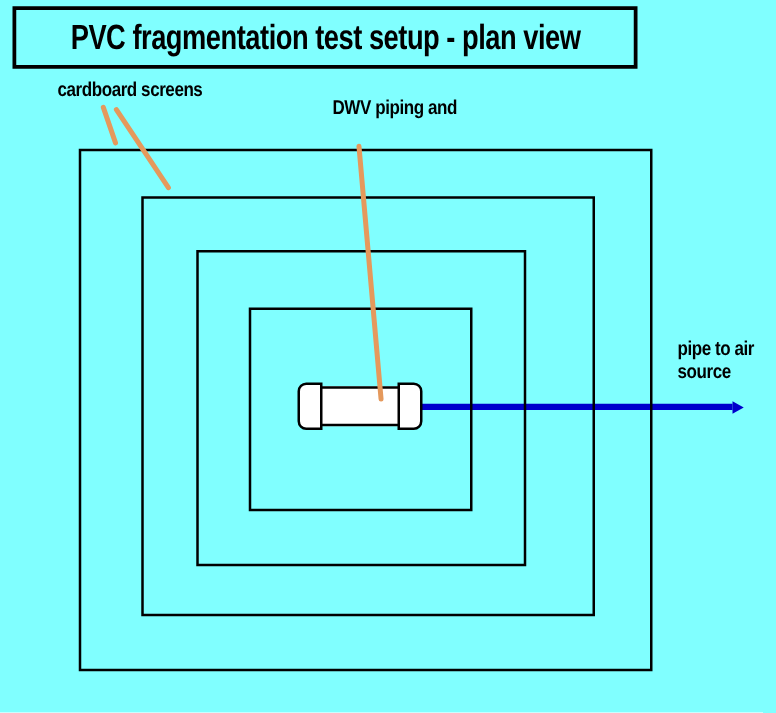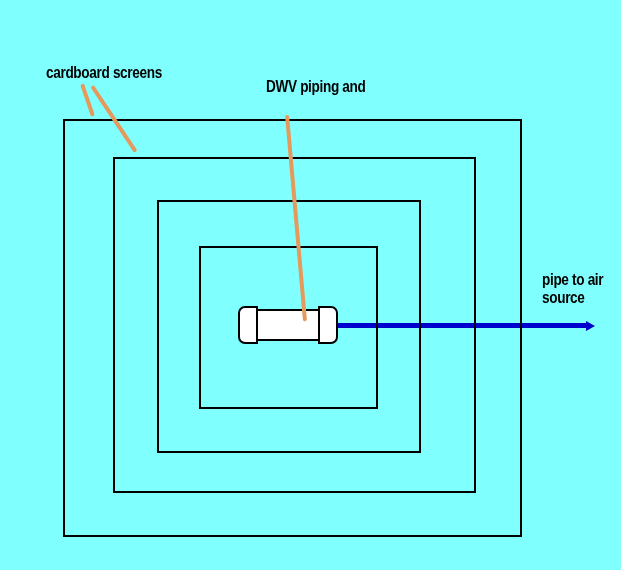--- a/index.html
+++ b/index.html
@@ -103,20 +103,23 @@
     border-radius: 2px;
     transform-origin: 0 50%;
     z-index: 20;
   }
 </style>
 </head>
 <body>
 
 <div class="canvas">
 
+  <div class="title-box">
+    <span class="cond">PVC fragmentation test setup - plan view</span>
+  </div>
 
   <div class="diagram-label label-cardboard">
     <div><span class="cond">cardboard screens</span></div>
   </div>
 
   <div class="diagram-label label-dwv">
     <div><span class="cond">DWV piping and</span></div>
   </div>
 
   <div class="diagram-label label-air">

